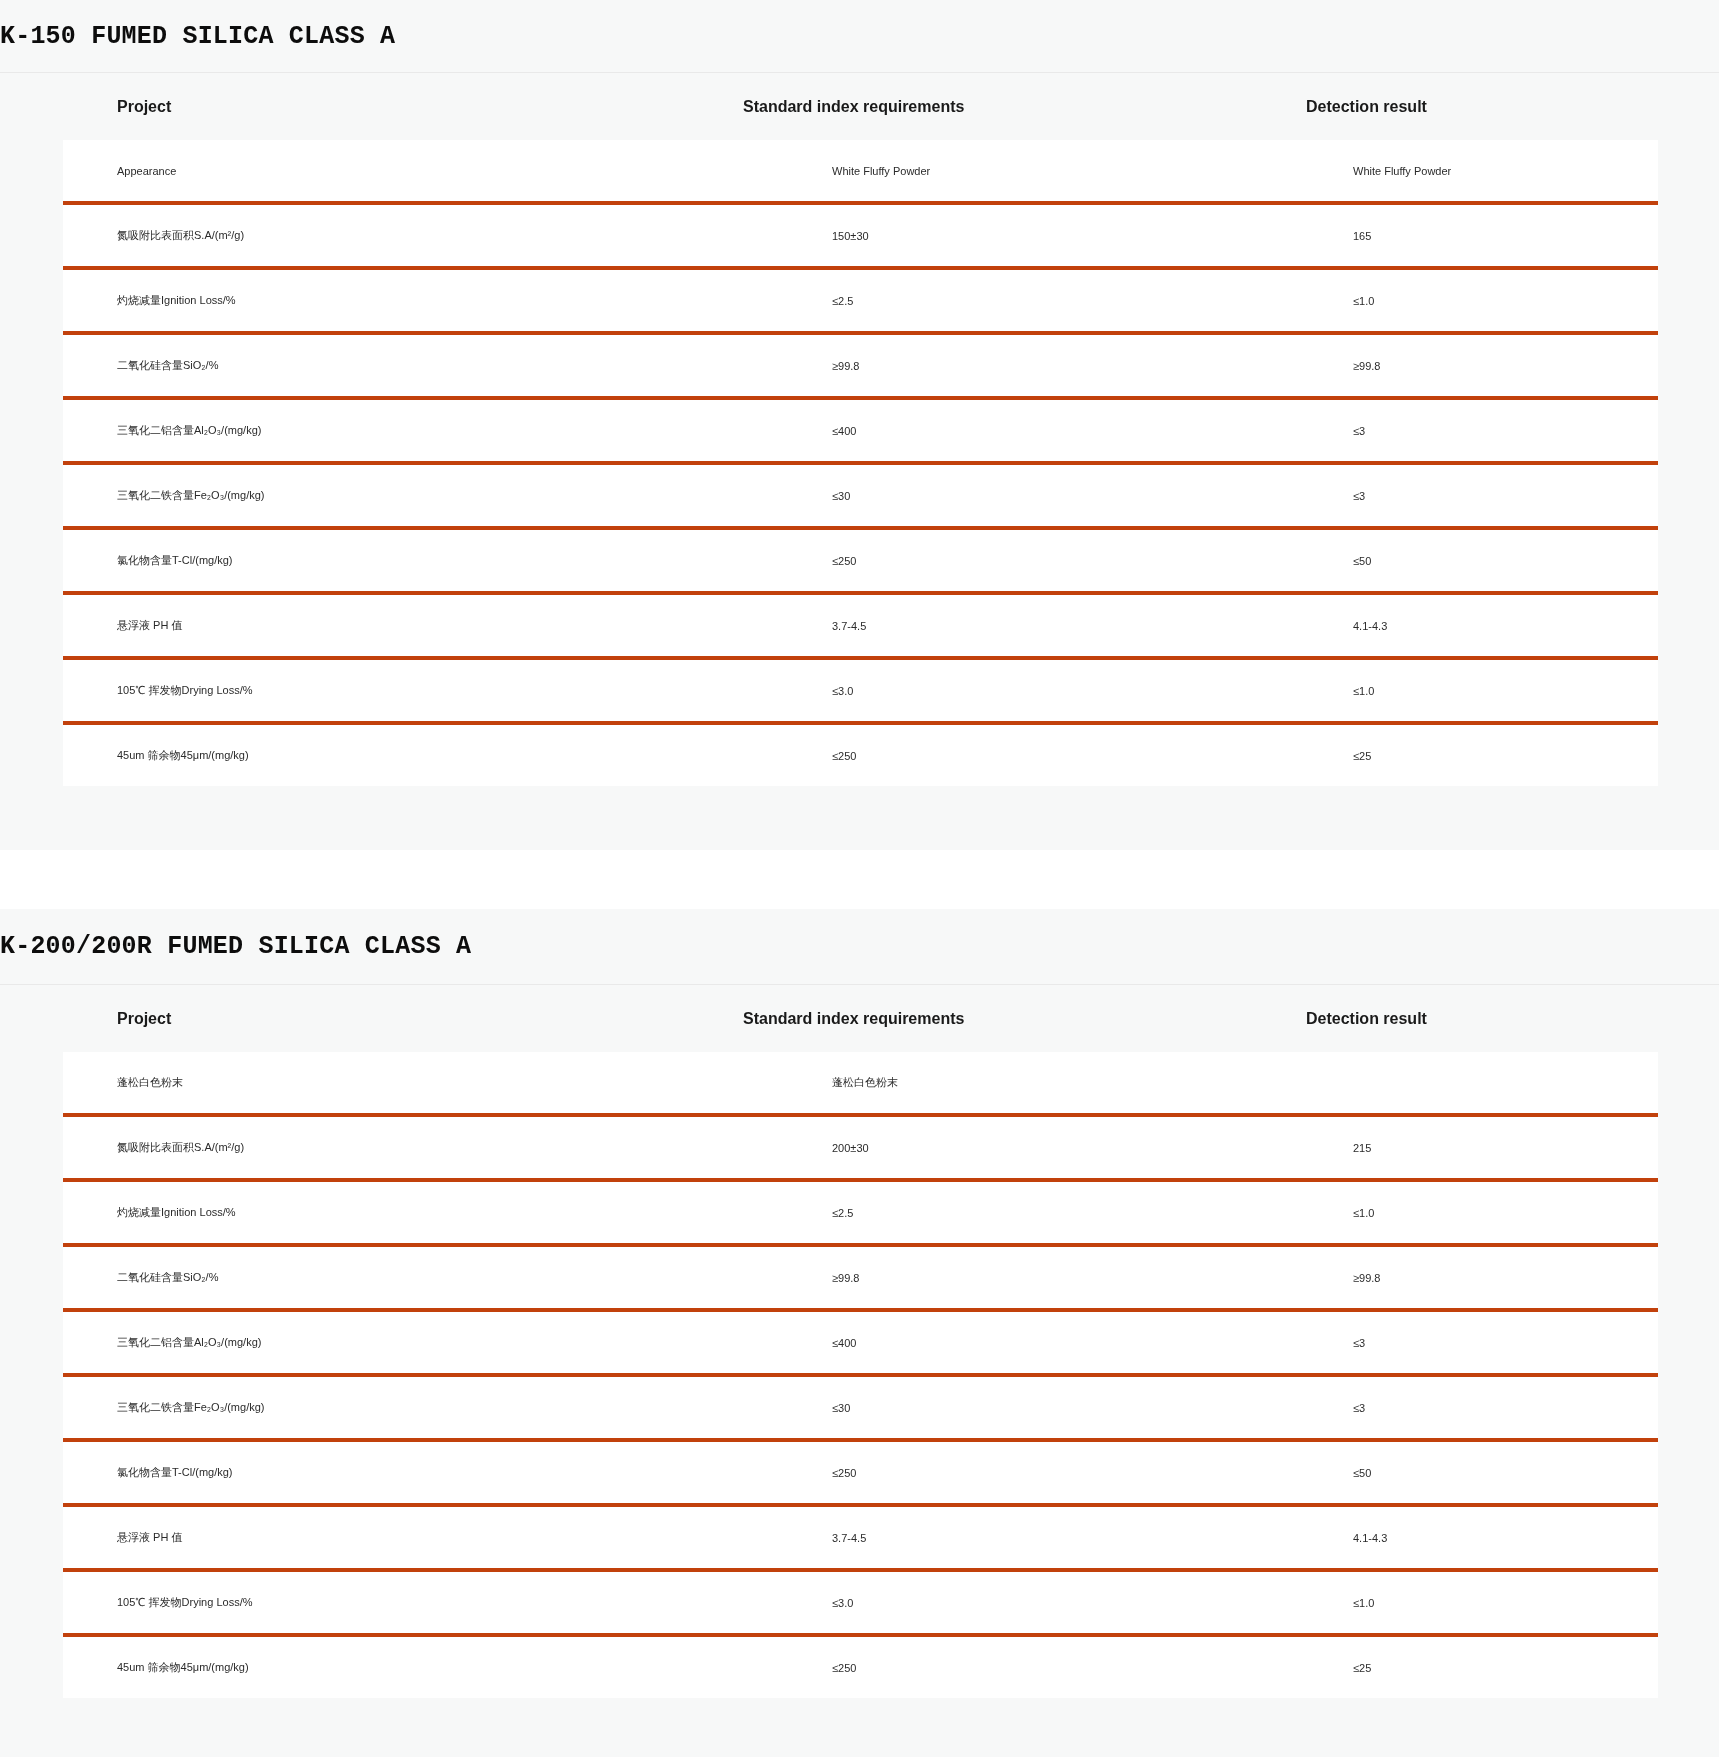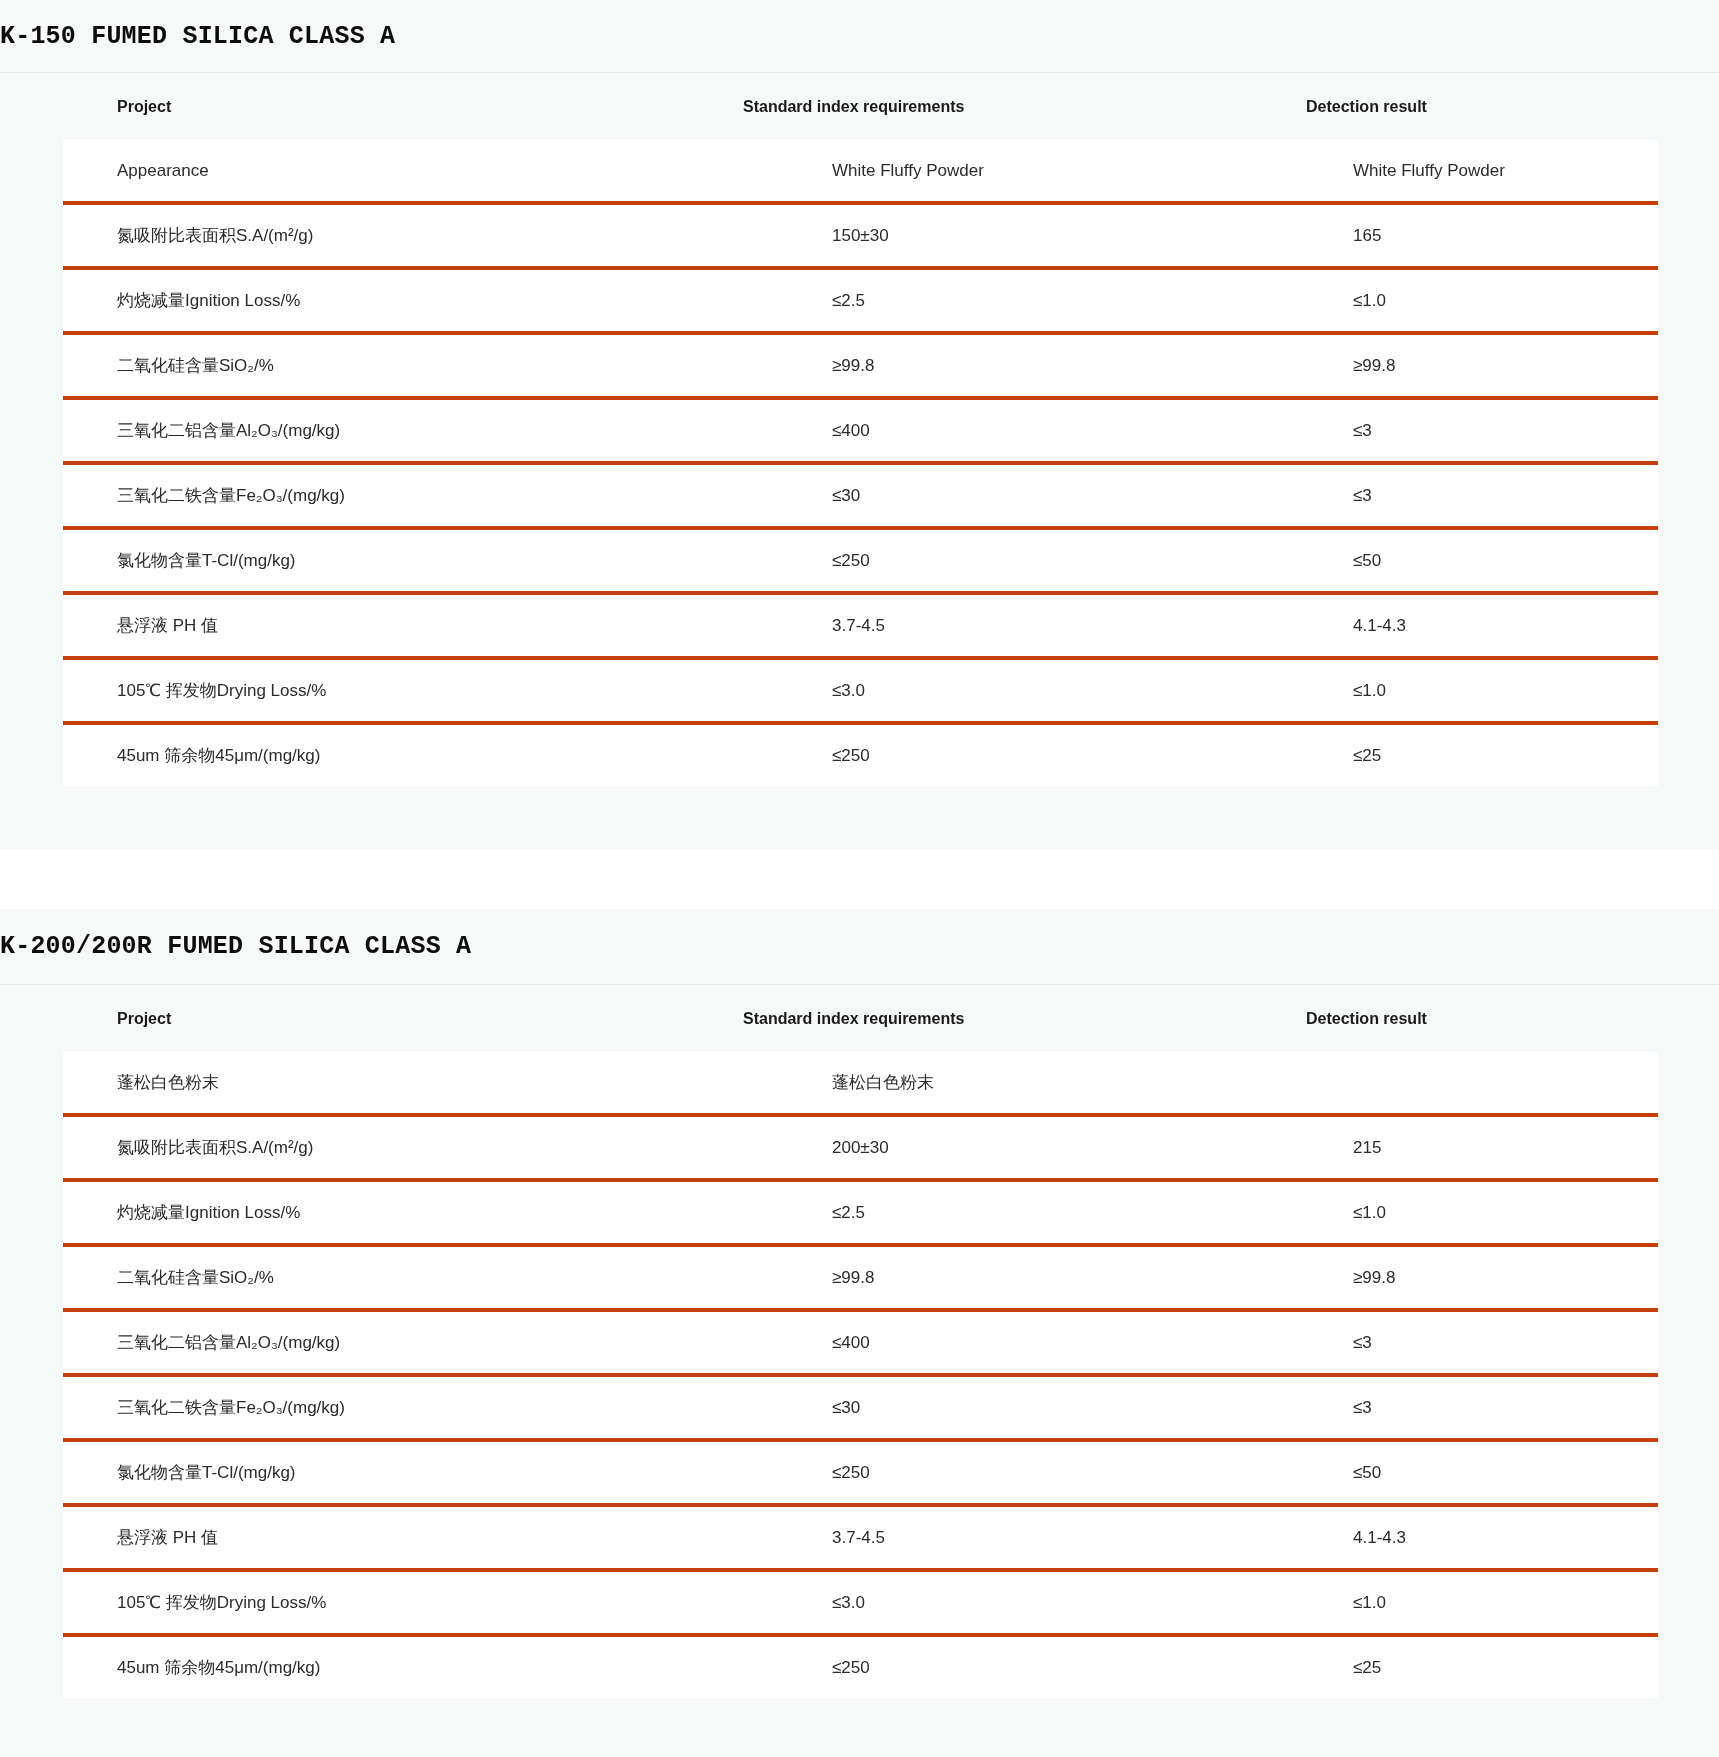--- a/index.html
+++ b/index.html
@@ -53,21 +53,21 @@
   .tbody {
     margin: 0 61px 0 63px;
     background: #ffffff;
   }
   .trow {
     display: grid;
     grid-template-columns: 715px 521px 1fr;
     padding-left: 54px;
     height: 61px;
     align-items: center;
-    font-size: 17px;
+    font-size: 11px;
     color: #2b2b2b;
   }
   .trow + .trow { border-top: 4px solid #c2410c; }
 
   .conclusion {
     font-family: "Liberation Serif", serif;
     font-size: 20px;
     color: #000000;
     padding: 56px 40px 0 63px;
   }

